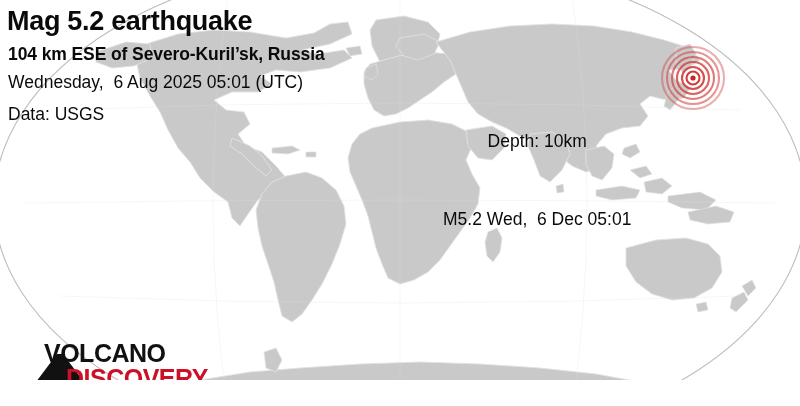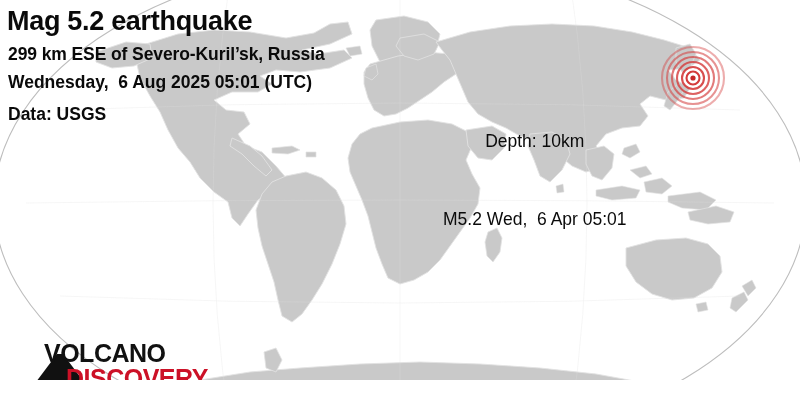--- a/index.html
+++ b/index.html
@@ -57,27 +57,27 @@
     left: 8px;
     top: 44px;
     font-size: 17.5px;
     font-weight: bold;
     letter-spacing: -0.1px;
   }
   #datetime {
     left: 8px;
     top: 72px;
     font-size: 17.5px;
-    font-weight: bold;
+    font-weight: normal;
   }
   #source {
     left: 8px;
     top: 104px;
     font-size: 17.5px;
-    font-weight: bold;
+    font-weight: normal;
   }
 
   #info-panel {
     position: absolute;
     left: 443px;
     top: 75px;
     font-size: 17.5px;
     color: #0a0a0a;
     line-height: 1.50;
     white-space: pre;
@@ -217,29 +217,29 @@
         <circle cx="34" cy="34" r="16" opacity="0.80"></circle>
         <circle cx="34" cy="34" r="11" opacity="0.90"></circle>
         <circle cx="34" cy="34" r="6.5" opacity="1"></circle>
       </g>
       <circle cx="34" cy="34" r="2.6" fill="#c62828"></circle>
     </svg>
   </div>
 
   <div class="txt" id="title">Mag 5.2 earthquake</div>
 
-  <div class="txt" id="subtitle">299 km ESE of Severo-Kuril’sk, Russia</div>
+  <div class="txt" id="subtitle">104 km ESE of Severo-Kuril’sk, Russia</div>
 
   <div class="txt" id="datetime">Wednesday,  6 Aug 2025 05:01 (UTC)</div>
 
   <div class="txt" id="source">Data: USGS</div>
 
   <div id="info-panel">
     <div>Depth: 10km</div>
-    <div>M5.2 Wed,  6 Apr 05:01</div>
+    <div>M5.2 Wed,  6 Dec 05:01</div>
   </div>
 
   <div id="logo">
     <svg width="190" height="62" viewBox="0 0 190 62" xmlns="http://www.w3.org/2000/svg">
 
       <path fill="#111111" d="M 0,58 L 27,22 L 33,22 L 60,58 Z"></path>
 
       <text x="14" y="30" font-family="'Liberation Sans','DejaVu Sans',sans-serif" font-size="25" font-weight="bold" fill="#111111" letter-spacing="-0.5">VOLCANO</text>
 
       <text x="36" y="55" font-family="'Liberation Sans','DejaVu Sans',sans-serif" font-size="25" font-weight="bold" fill="#cc1127" letter-spacing="-0.5">DISCOVERY</text>

